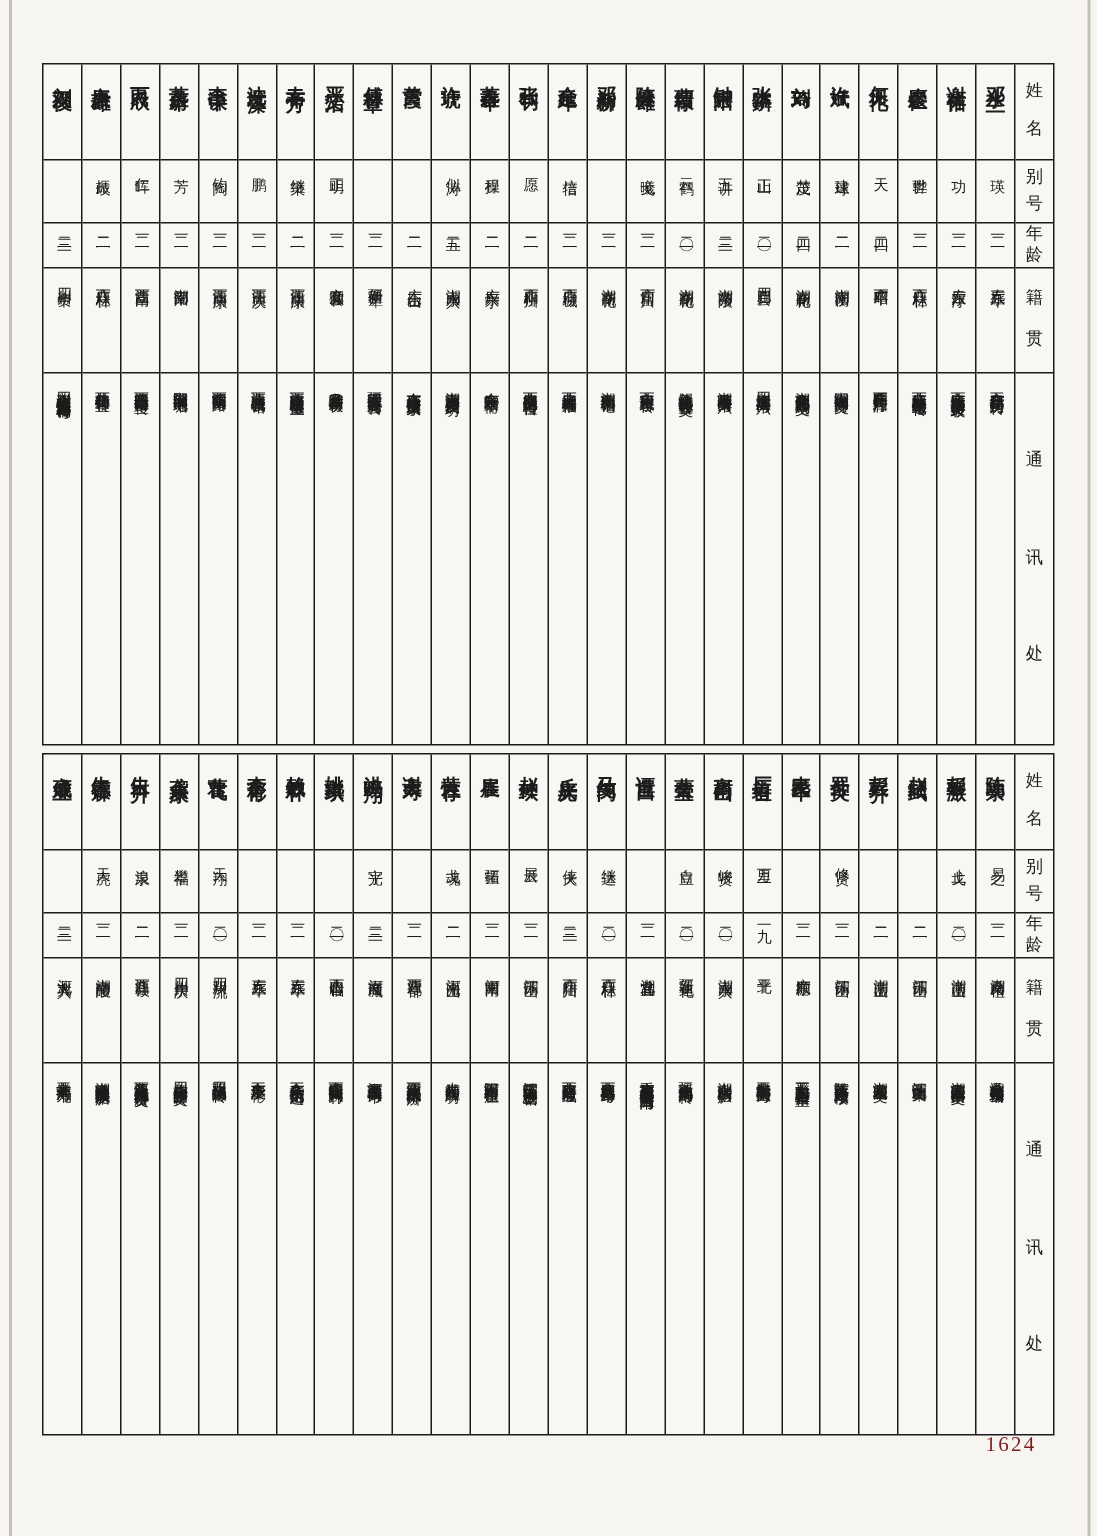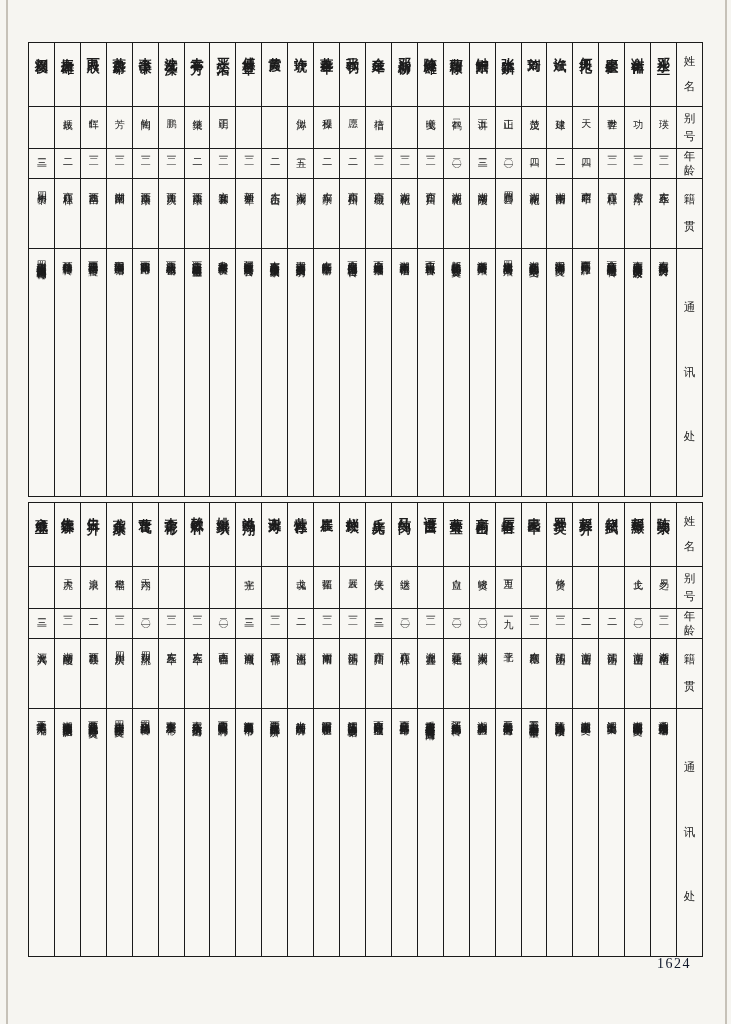--- a/index.html
+++ b/index.html
@@ -40,21 +40,21 @@
   .age    { font-size:10px; padding-top:2px; }
   .origin { font-size:10px; letter-spacing:1px; padding-top:5px; }
   .addr   { font-size:10px; line-height:13px; letter-spacing:0.5px; padding-top:4px; }
 
   
   .hdr { flex-direction:column; justify-content:space-evenly; align-items:center; font-size:11.5px; }
   .hdr span { display:block; line-height:1; }
 
   .page-number {
     position:absolute; top:956px; right:40px;
-    font-size:14px; letter-spacing:1.5px; color:#0f172a;
+    font-size:14px; letter-spacing:1.5px; color:#7f1d1d;
     font-family:"Liberation Serif","DejaVu Serif",serif;
   }
 </style>
 </head>
 <body>
 
 <div class="page">
   <div class="scan-edge left"></div>
   <div class="scan-edge right"></div>
 

